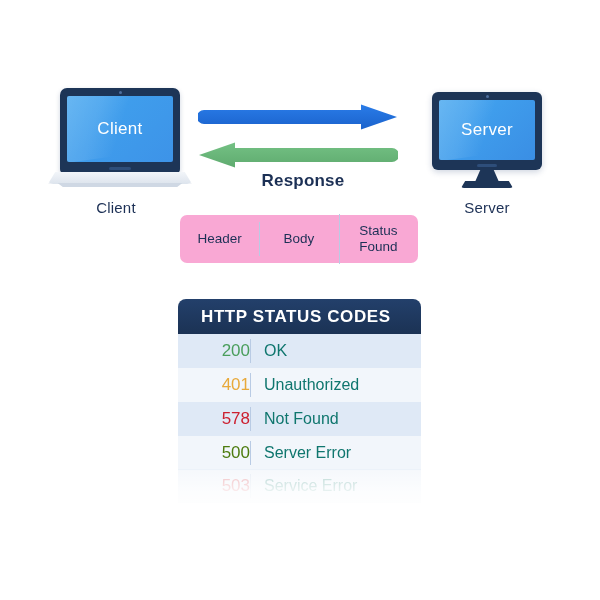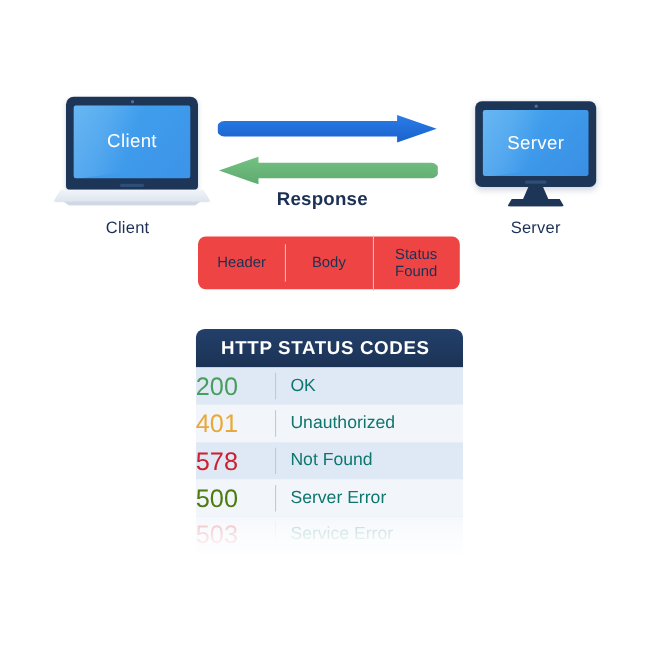--- a/index.html
+++ b/index.html
@@ -92,29 +92,29 @@
   }
   #client-caption{left:36px;top:199px;}
   #server-caption{left:407px;top:199px;}
 
   
   .flow-label{
     position:absolute;width:240px;text-align:center;
     color:#1c3055;font-size:17px;font-weight:bold;letter-spacing:.2px;
   }
   #request-label{left:183px;top:72px;}
-  #response-label{left:173px;top:171px;}
+  #response-label{left:183px;top:171px;}
   .arrow-svg{position:absolute;}
   #request-arrow{left:198px;top:104px;}
   #response-arrow{left:198px;top:142px;}
 
   
   #parts-bar{
     position:absolute;left:180px;top:215px;width:238px;height:48px;
-    background:#ef4444;border-radius:7px;
+    background:#f9a8d4;border-radius:7px;
     display:flex;align-items:center;
   }
   .part-cell{
     flex:1;text-align:center;color:#1c3055;font-size:13.5px;
     line-height:16px;position:relative;
   }
   .part-cell + .part-cell::before{
     content:"";position:absolute;left:0;top:-9px;bottom:-9px;
     width:1px;background:#b9cbe4;
   }
@@ -130,21 +130,21 @@
     display:flex;align-items:center;padding-left:23px;
     box-sizing:border-box;
   }
   .status-row{
     height:34px;display:flex;align-items:center;position:relative;
     box-sizing:border-box;
   }
   .status-row.alt-a{background:#dfe9f6;}
   .status-row.alt-b{background:#f2f6fb;}
   .status-code{
-    width:72px;text-align:left;font-size:23px;flex:none;
+    width:72px;text-align:right;font-size:17px;flex:none;
   }
   .status-text{
     padding-left:14px;color:#0f766e;font-size:16px;
   }
   .status-row::after{
     content:"";position:absolute;left:72px;top:5px;bottom:5px;
     width:1px;background:#b9cbe4;
   }
   #status-fade{
     position:absolute;left:178px;top:469px;width:243px;height:56px;

